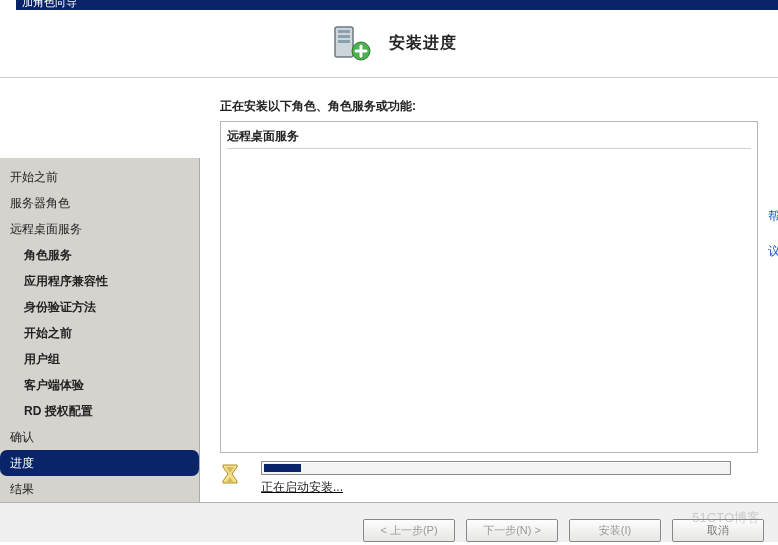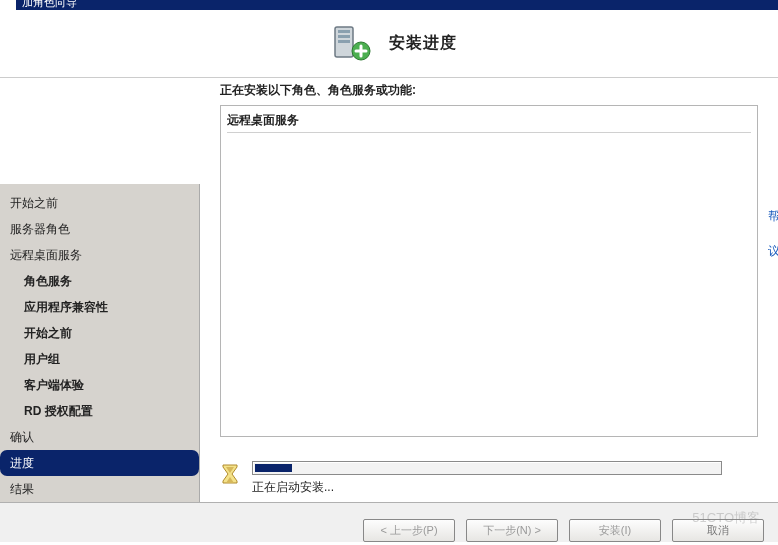--- a/index.html
+++ b/index.html
@@ -90,22 +90,23 @@
   .list-item {
     font-weight: bold;
     font-size: 12px;
     color: #222;
     border-bottom: 1px solid #d0d0d0;
     padding: 2px 0 3px 0;
   }
   .progress-row {
     display: flex;
     align-items: flex-start;
-    margin-top: 24px;
-    gap: 12px;
+    margin-top: 8px;
+    gap: 21px;
+    text-decoration: underline;
   }
   .hourglass {
     width: 20px;
     height: 24px;
     flex-shrink: 0;
     margin-top:2px;
   }
   .progress-col { flex:1; }
   .progress-track {
     width: 470px;
@@ -190,20 +191,21 @@
   <span class="header-title">安装进度</span>
 </div>
 
 <div class="main">
   <div class="sidebar" id="sidebar">
       <div class="nav-item">开始之前</div>
       <div class="nav-item">服务器角色</div>
       <div class="nav-item">远程桌面服务</div>
       <div class="nav-item indent">角色服务</div>
       <div class="nav-item indent">应用程序兼容性</div>
+      <div class="nav-item indent">身份验证方法</div>
       <div class="nav-item indent">开始之前</div>
       <div class="nav-item indent">用户组</div>
       <div class="nav-item indent">客户端体验</div>
       <div class="nav-item indent">RD 授权配置</div>
       <div class="nav-item">确认</div>
       <div class="nav-item selected">进度</div>
       <div class="nav-item">结果</div>
     </div>
 
   <div class="content">

